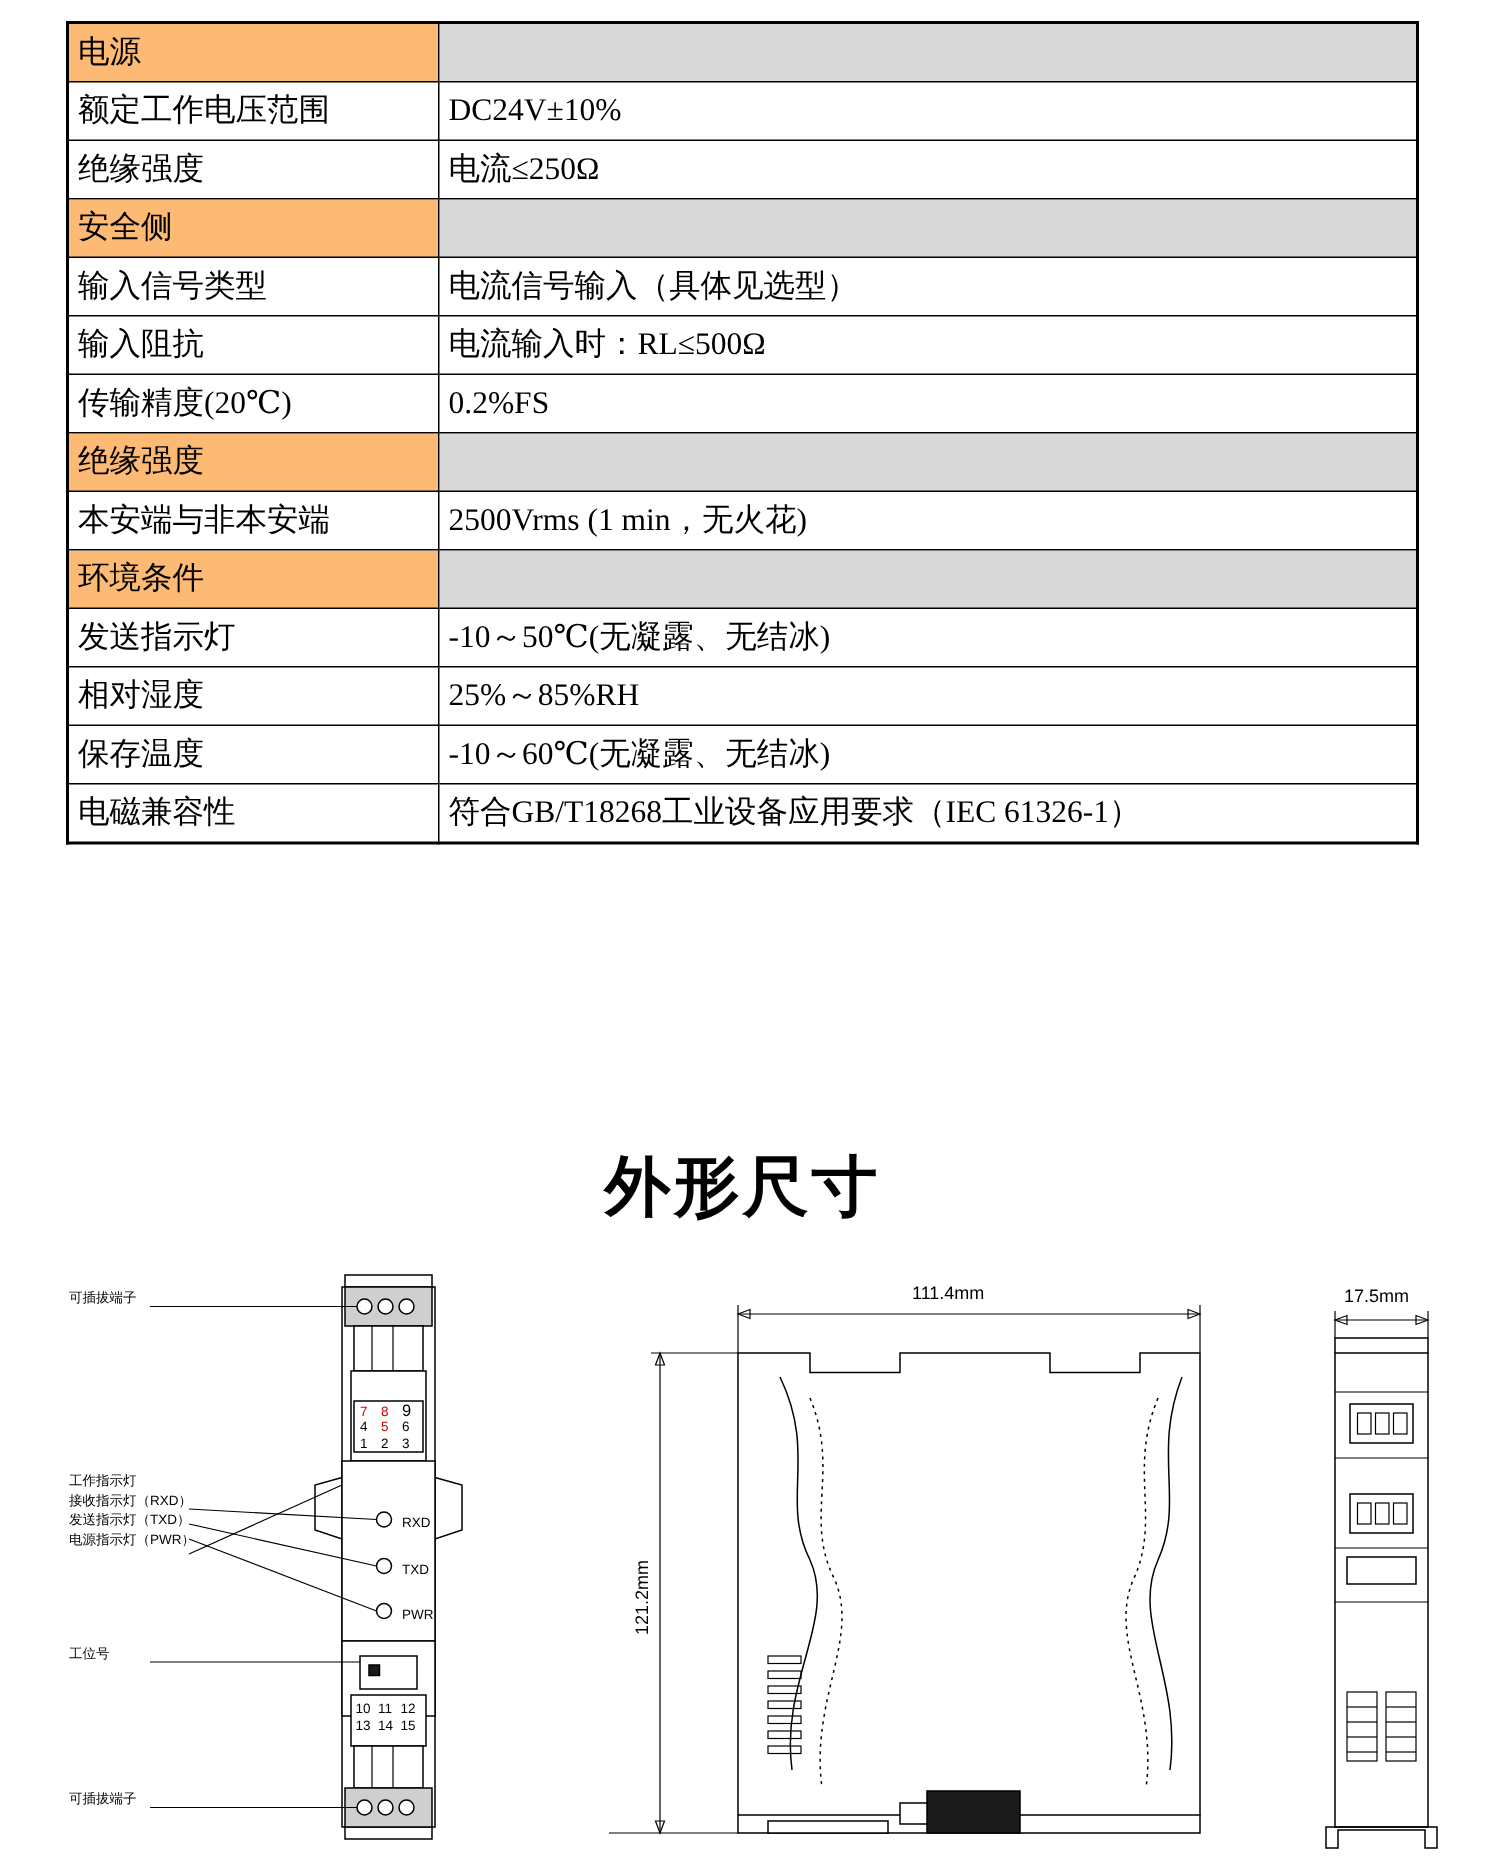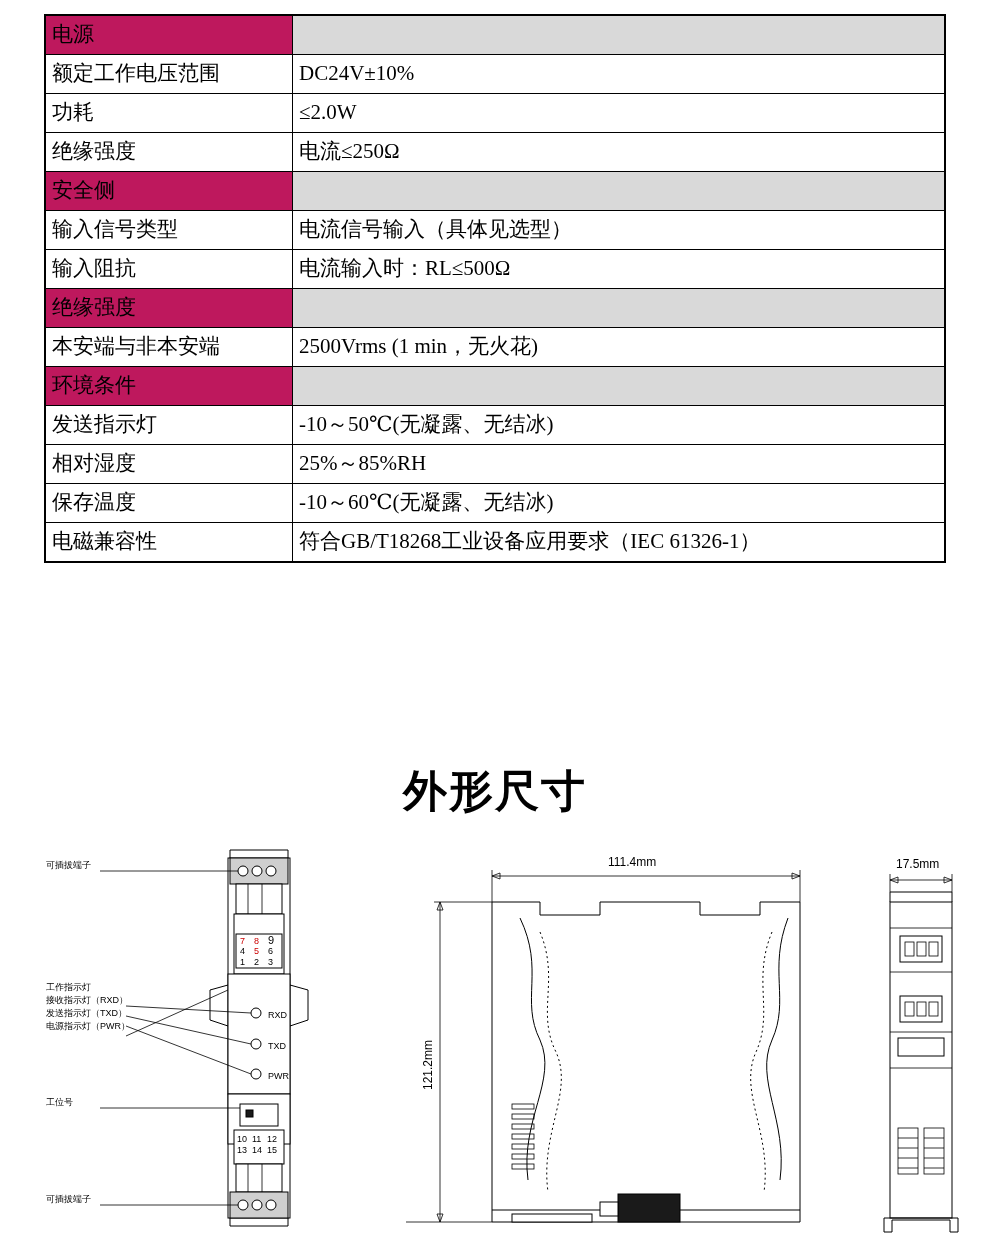--- a/index.html
+++ b/index.html
@@ -34,21 +34,21 @@
     height: 38px;
     padding: 0 6px;
     font-size: 21px;
     line-height: 1.1;
     vertical-align: middle;
     white-space: nowrap;
     overflow: hidden;
   }
   table.spec td.label { width: 234px; }
   table.spec tr.section td {
-    background: #be185d;
+    background: #fdba74;
   }
   table.spec tr.section td.value { background: #d9d9d9; }
 
   
   .dim-title {
     position: absolute;
     top: 762px;
     left: 0;
     width: 990px;
     text-align: center;
@@ -104,38 +104,38 @@
 
       <tr class="section">
         <td class="label">电源</td>
         <td class="value"></td>
       </tr>
       <tr>
         <td class="label">额定工作电压范围</td>
         <td class="value">DC24V±10%</td>
       </tr>
       <tr>
-        <td class="label">功耗</td>
-        <td class="value">≤2.0W</td>
-      </tr>
-      <tr>
         <td class="label">绝缘强度</td>
         <td class="value">电流≤250Ω</td>
       </tr>
       <tr class="section">
         <td class="label">安全侧</td>
         <td class="value"></td>
       </tr>
       <tr>
         <td class="label">输入信号类型</td>
         <td class="value">电流信号输入（具体见选型）</td>
       </tr>
       <tr>
         <td class="label">输入阻抗</td>
         <td class="value">电流输入时：RL≤500Ω</td>
+      </tr>
+      <tr>
+        <td class="label">传输精度(20℃)</td>
+        <td class="value">0.2%FS</td>
       </tr>
       <tr class="section">
         <td class="label">绝缘强度</td>
         <td class="value"></td>
       </tr>
       <tr>
         <td class="label">本安端与非本安端</td>
         <td class="value">2500Vrms (1 min，无火花)</td>
       </tr>
       <tr class="section">

